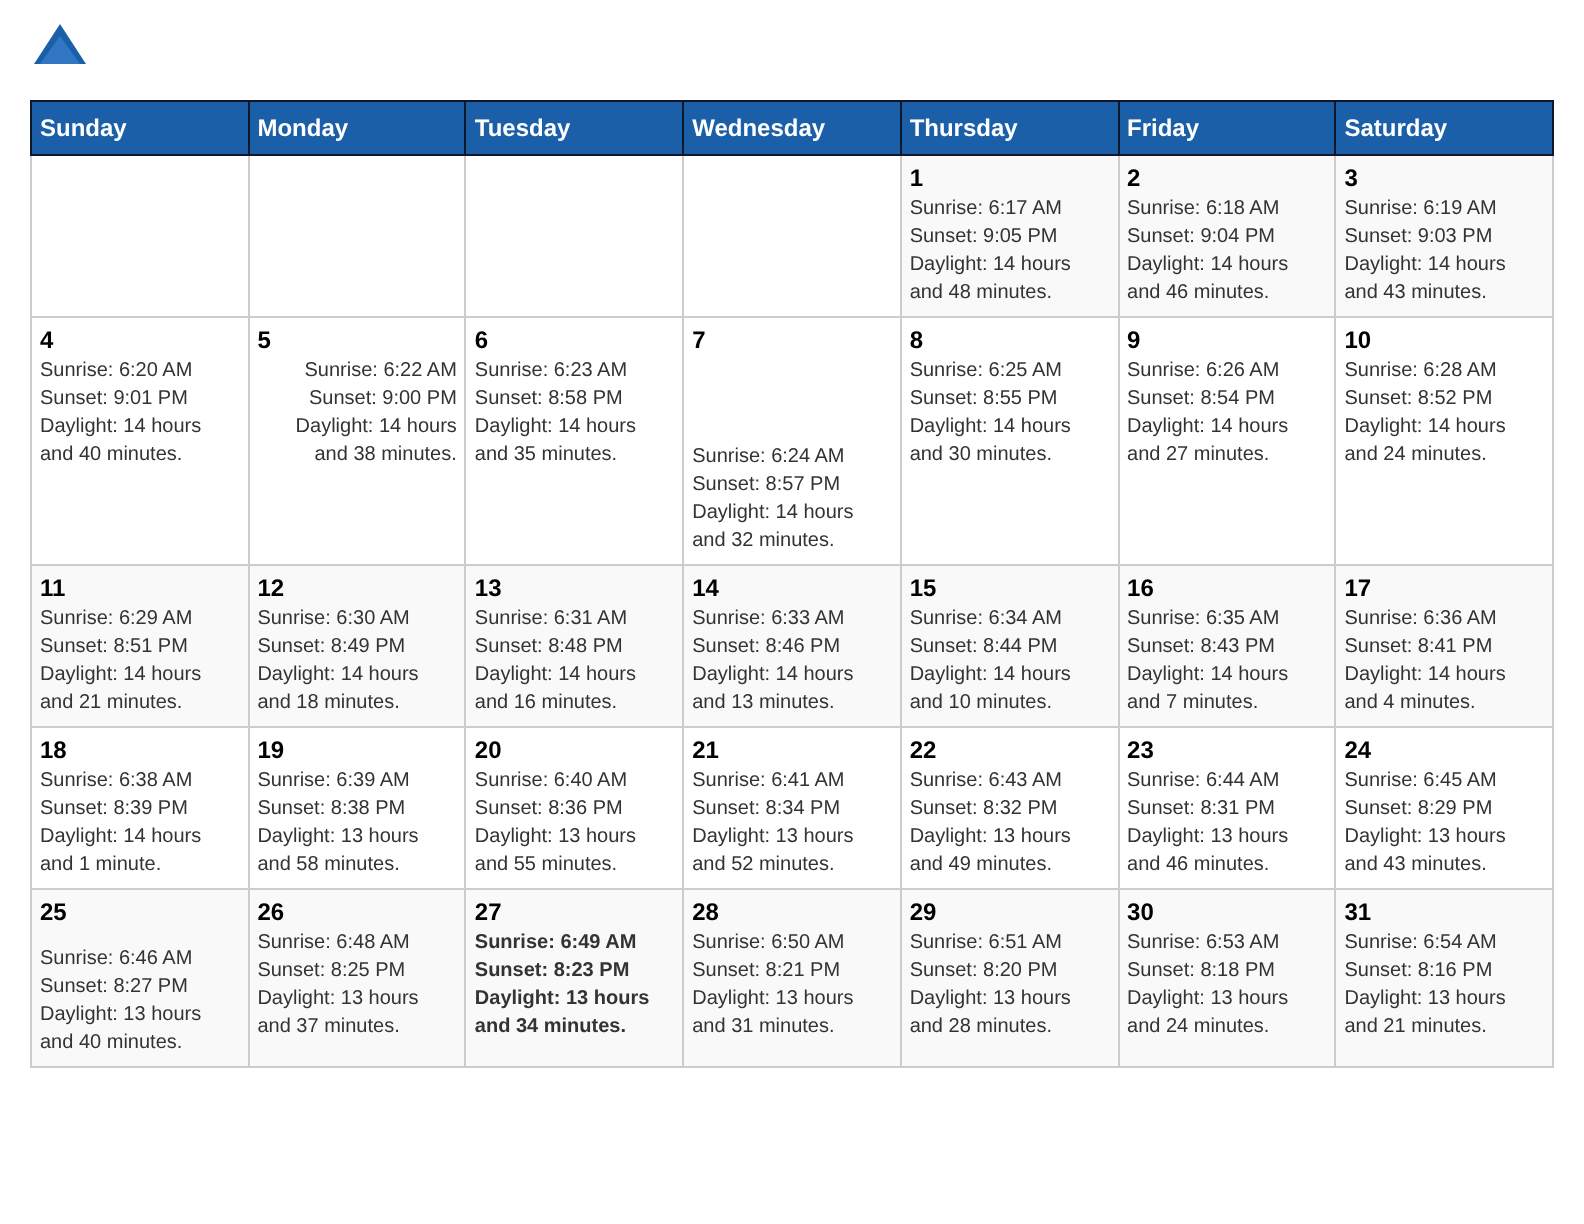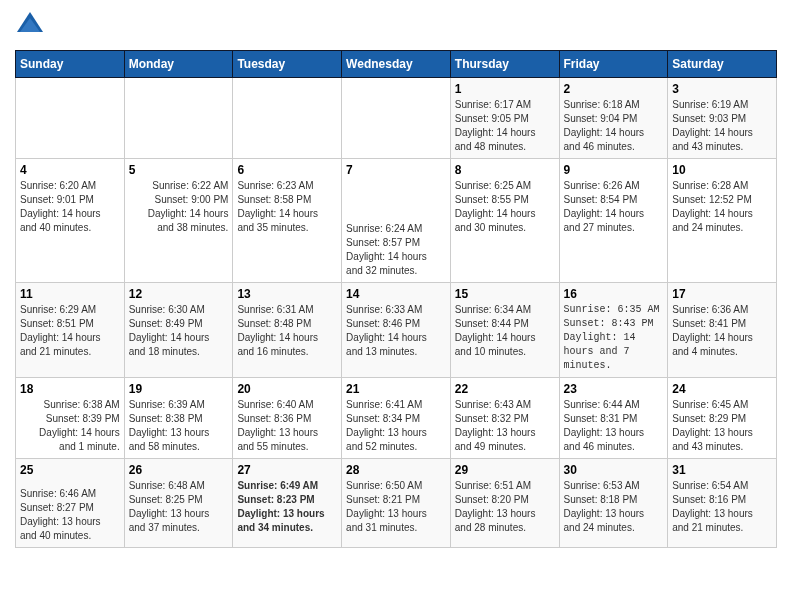--- a/index.html
+++ b/index.html
@@ -182,21 +182,21 @@
         </td>
         <td>
           <span class="day-number">9</span>
           <div class="day-info" style="white-space: pre-line;">Sunrise: 6:26 AM
 Sunset: 8:54 PM
 Daylight: 14 hours and 27 minutes.</div>
         </td>
         <td>
           <span class="day-number">10</span>
           <div class="day-info" style="white-space: pre-line;">Sunrise: 6:28 AM
-Sunset: 12:52 PM
+Sunset: 8:52 PM
 Daylight: 14 hours and 24 minutes.</div>
         </td>
       </tr>
       <tr>
         <td>
           <span class="day-number">11</span>
           <div class="day-info" style="white-space: pre-line;">Sunrise: 6:29 AM
 Sunset: 8:51 PM
 Daylight: 14 hours and 21 minutes.</div>
         </td>
@@ -219,35 +219,35 @@
 Daylight: 14 hours and 13 minutes.</div>
         </td>
         <td>
           <span class="day-number">15</span>
           <div class="day-info" style="white-space: pre-line;">Sunrise: 6:34 AM
 Sunset: 8:44 PM
 Daylight: 14 hours and 10 minutes.</div>
         </td>
         <td>
           <span class="day-number">16</span>
-          <div class="day-info" style="white-space: pre-line; font-family: Liberation Mono, monospace;">Sunrise: 6:35 AM
+          <div class="day-info" style="white-space: pre-line;">Sunrise: 6:35 AM
 Sunset: 8:43 PM
 Daylight: 14 hours and 7 minutes.</div>
         </td>
         <td>
           <span class="day-number">17</span>
           <div class="day-info" style="white-space: pre-line;">Sunrise: 6:36 AM
 Sunset: 8:41 PM
 Daylight: 14 hours and 4 minutes.</div>
         </td>
       </tr>
       <tr>
         <td>
           <span class="day-number">18</span>
-          <div class="day-info" style="white-space: pre-line; text-align: right;">Sunrise: 6:38 AM
+          <div class="day-info" style="white-space: pre-line;">Sunrise: 6:38 AM
 Sunset: 8:39 PM
 Daylight: 14 hours and 1 minute.</div>
         </td>
         <td>
           <span class="day-number">19</span>
           <div class="day-info" style="white-space: pre-line;">Sunrise: 6:39 AM
 Sunset: 8:38 PM
 Daylight: 13 hours and 58 minutes.</div>
         </td>
         <td>

